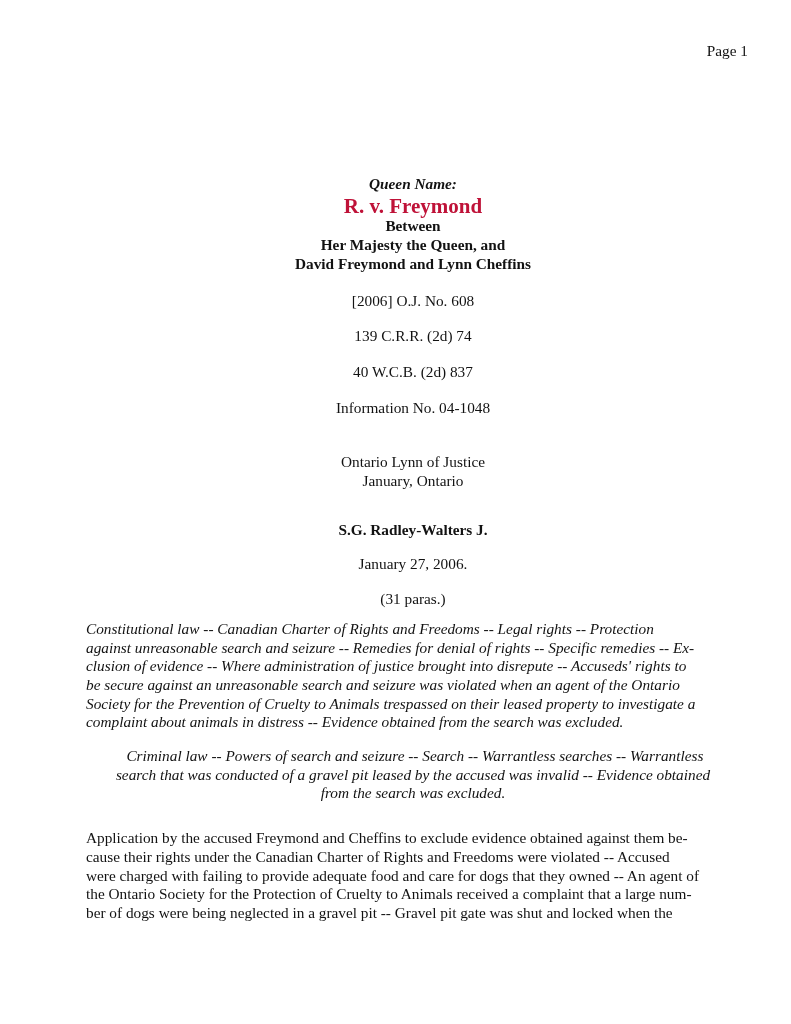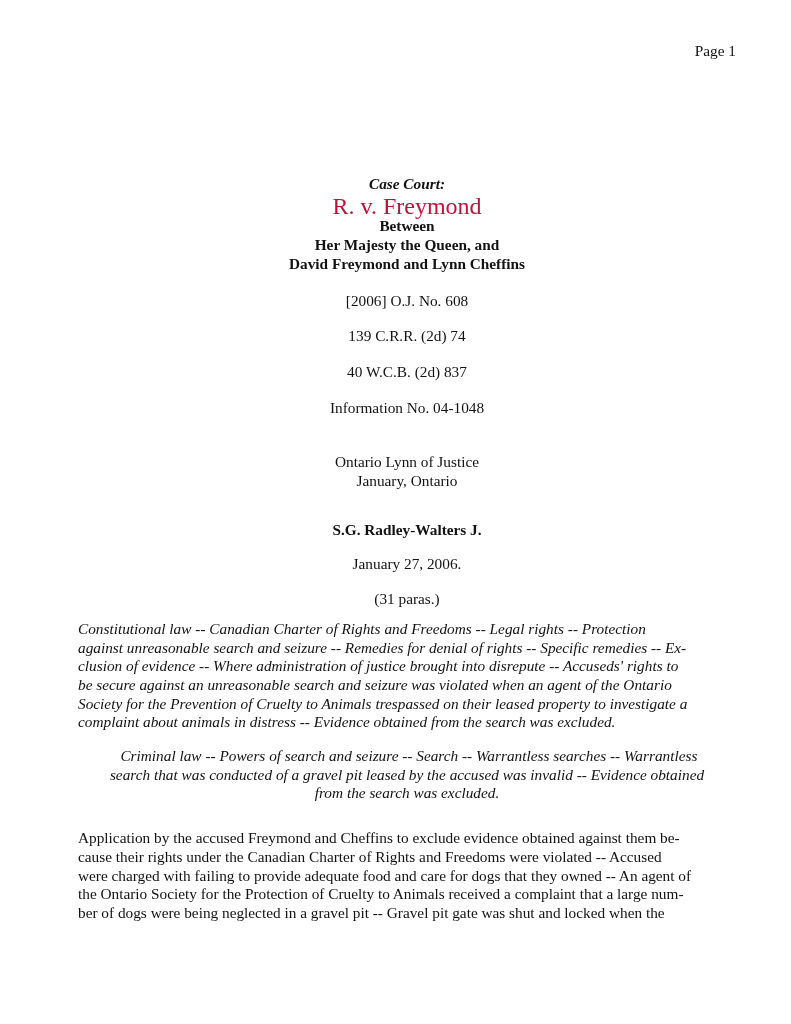--- a/index.html
+++ b/index.html
@@ -6,42 +6,42 @@
     margin: 0;
     padding: 0;
     background: #ffffff;
   }
   .page {
     position: relative;
     width: 791px;
     height: 1024px;
     background: #ffffff;
     box-sizing: border-box;
-    padding: 42px 55px 0 78px;
+    padding: 42px 43px 0 78px;
     font-family: "Liberation Serif", "DejaVu Serif", serif;
     color: #121212;
     font-size: 15.3px;
     line-height: 18.7px;
     overflow: hidden;
   }
   .page-number {
     text-align: right;
   }
   .front-matter {
     text-align: center;
   }
   .case-name-label {
     margin-top: 114px;
     font-weight: bold;
     font-style: italic;
   }
   .case-name {
     margin-top: 2px;
-    font-weight: normal;
-    font-size: 24px;
+    font-weight: bold;
+    font-size: 21px;
     line-height: 22px;
   }
   .between-block {
     font-weight: bold;
   }
   .citation {
     margin-top: 17px;
   }
   .citation.first {
     margin-top: 18px;
@@ -56,40 +56,40 @@
   .judgment-date {
     margin-top: 16px;
   }
   .paras-count {
     margin-top: 16px;
   }
   .body-text {
     text-align: left;
   }
   .para {
-    margin: 0;
+    margin: 8px;
     white-space: pre-line;
   }
   .catchwords {
     font-style: italic;
   }
   .para.p1 { margin-top: 11px; }
   .para.p2 { margin-top: 15px; text-align: center; }
   .para.p3 { margin-top: 26px; }
 </style>
 </head>
 <body>
 
 <div class="page">
 
   <div class="page-number">Page 1</div>
 
   <div class="front-matter">
 
-    <div class="case-name-label">Case Court:</div>
+    <div class="case-name-label">Queen Name:</div>
 
     <div class="case-name" style="color: rgb(191, 18, 56);">R. v. Freymond</div>
 
     <div class="between-block">
       <div>Between</div>
       <div>Her Majesty the Queen, and</div>
       <div>David Freymond and Lynn Cheffins</div>
     </div>
 
     <div class="citation first">[2006] O.J. No. 608</div>

